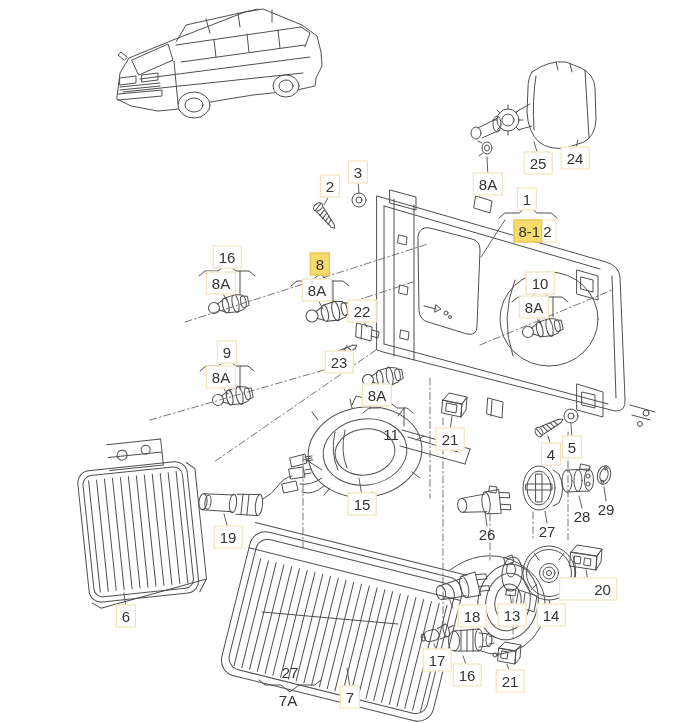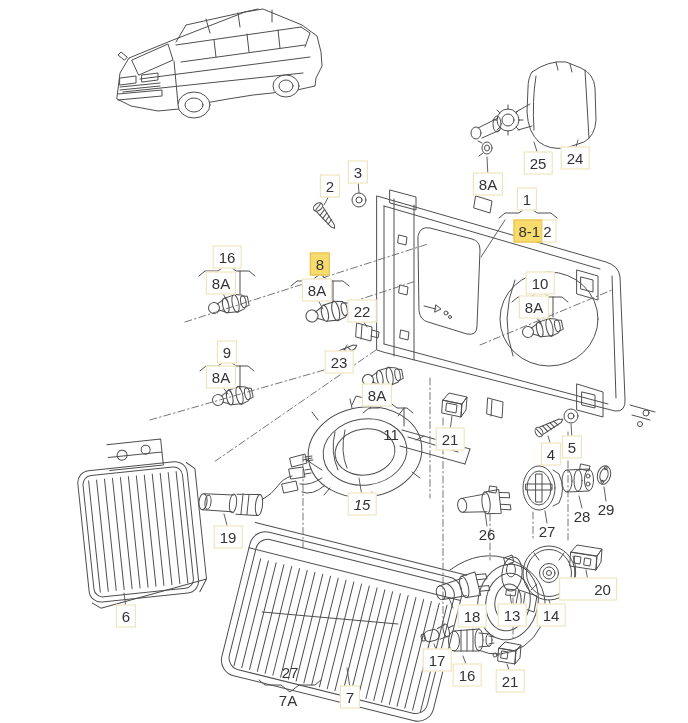--- a/index.html
+++ b/index.html
@@ -292,21 +292,21 @@
       <div class="lbl boxed" style="left: 317px; top: 290px;">8A</div>
       <div class="lbl boxed" style="left: 362px; top: 311px;">22</div>
       <div class="lbl boxed" style="left: 339px; top: 362px;">23</div>
       <div class="lbl boxed" style="left: 227px; top: 352px;">9</div>
       <div class="lbl boxed" style="left: 221px; top: 377px;">8A</div>
       <div class="lbl boxed" style="left: 540px; top: 283px;">10</div>
       <div class="lbl boxed" style="left: 534px; top: 307px;">8A</div>
       <div class="lbl boxed" style="left: 377px; top: 395px;">8A</div>
       <div class="lbl plain" style="left: 391px; top: 418px; margin-top: 16px;">11</div>
       <div class="lbl boxed" style="left: 450px; top: 439px;">21</div>
-      <div class="lbl boxed" style="left: 362px; top: 504px; font-style: italic;">15</div>
+      <div class="lbl boxed" style="left: 362px; top: 504px;">15</div>
       <div class="lbl boxed" style="left: 228px; top: 537px;">19</div>
       <div class="lbl boxed" style="left: 126px; top: 616px;">6</div>
       <div class="lbl plain" style="left: 290px; top: 672px;">27</div>
       <div class="lbl plain" style="left: 288px; top: 700px;">7A</div>
       <div class="lbl boxed" style="left: 350px; top: 697px;">7</div>
       <div class="lbl boxed" style="left: 437px; top: 660px;">17</div>
       <div class="lbl boxed" style="left: 467px; top: 675px;">16</div>
       <div class="lbl boxed" style="left: 510px; top: 681px;">21</div>
       <div class="lbl boxed" style="left: 472px; top: 616px;">18</div>
       <div class="lbl boxed" style="left: 512px; top: 615px;">13</div>

